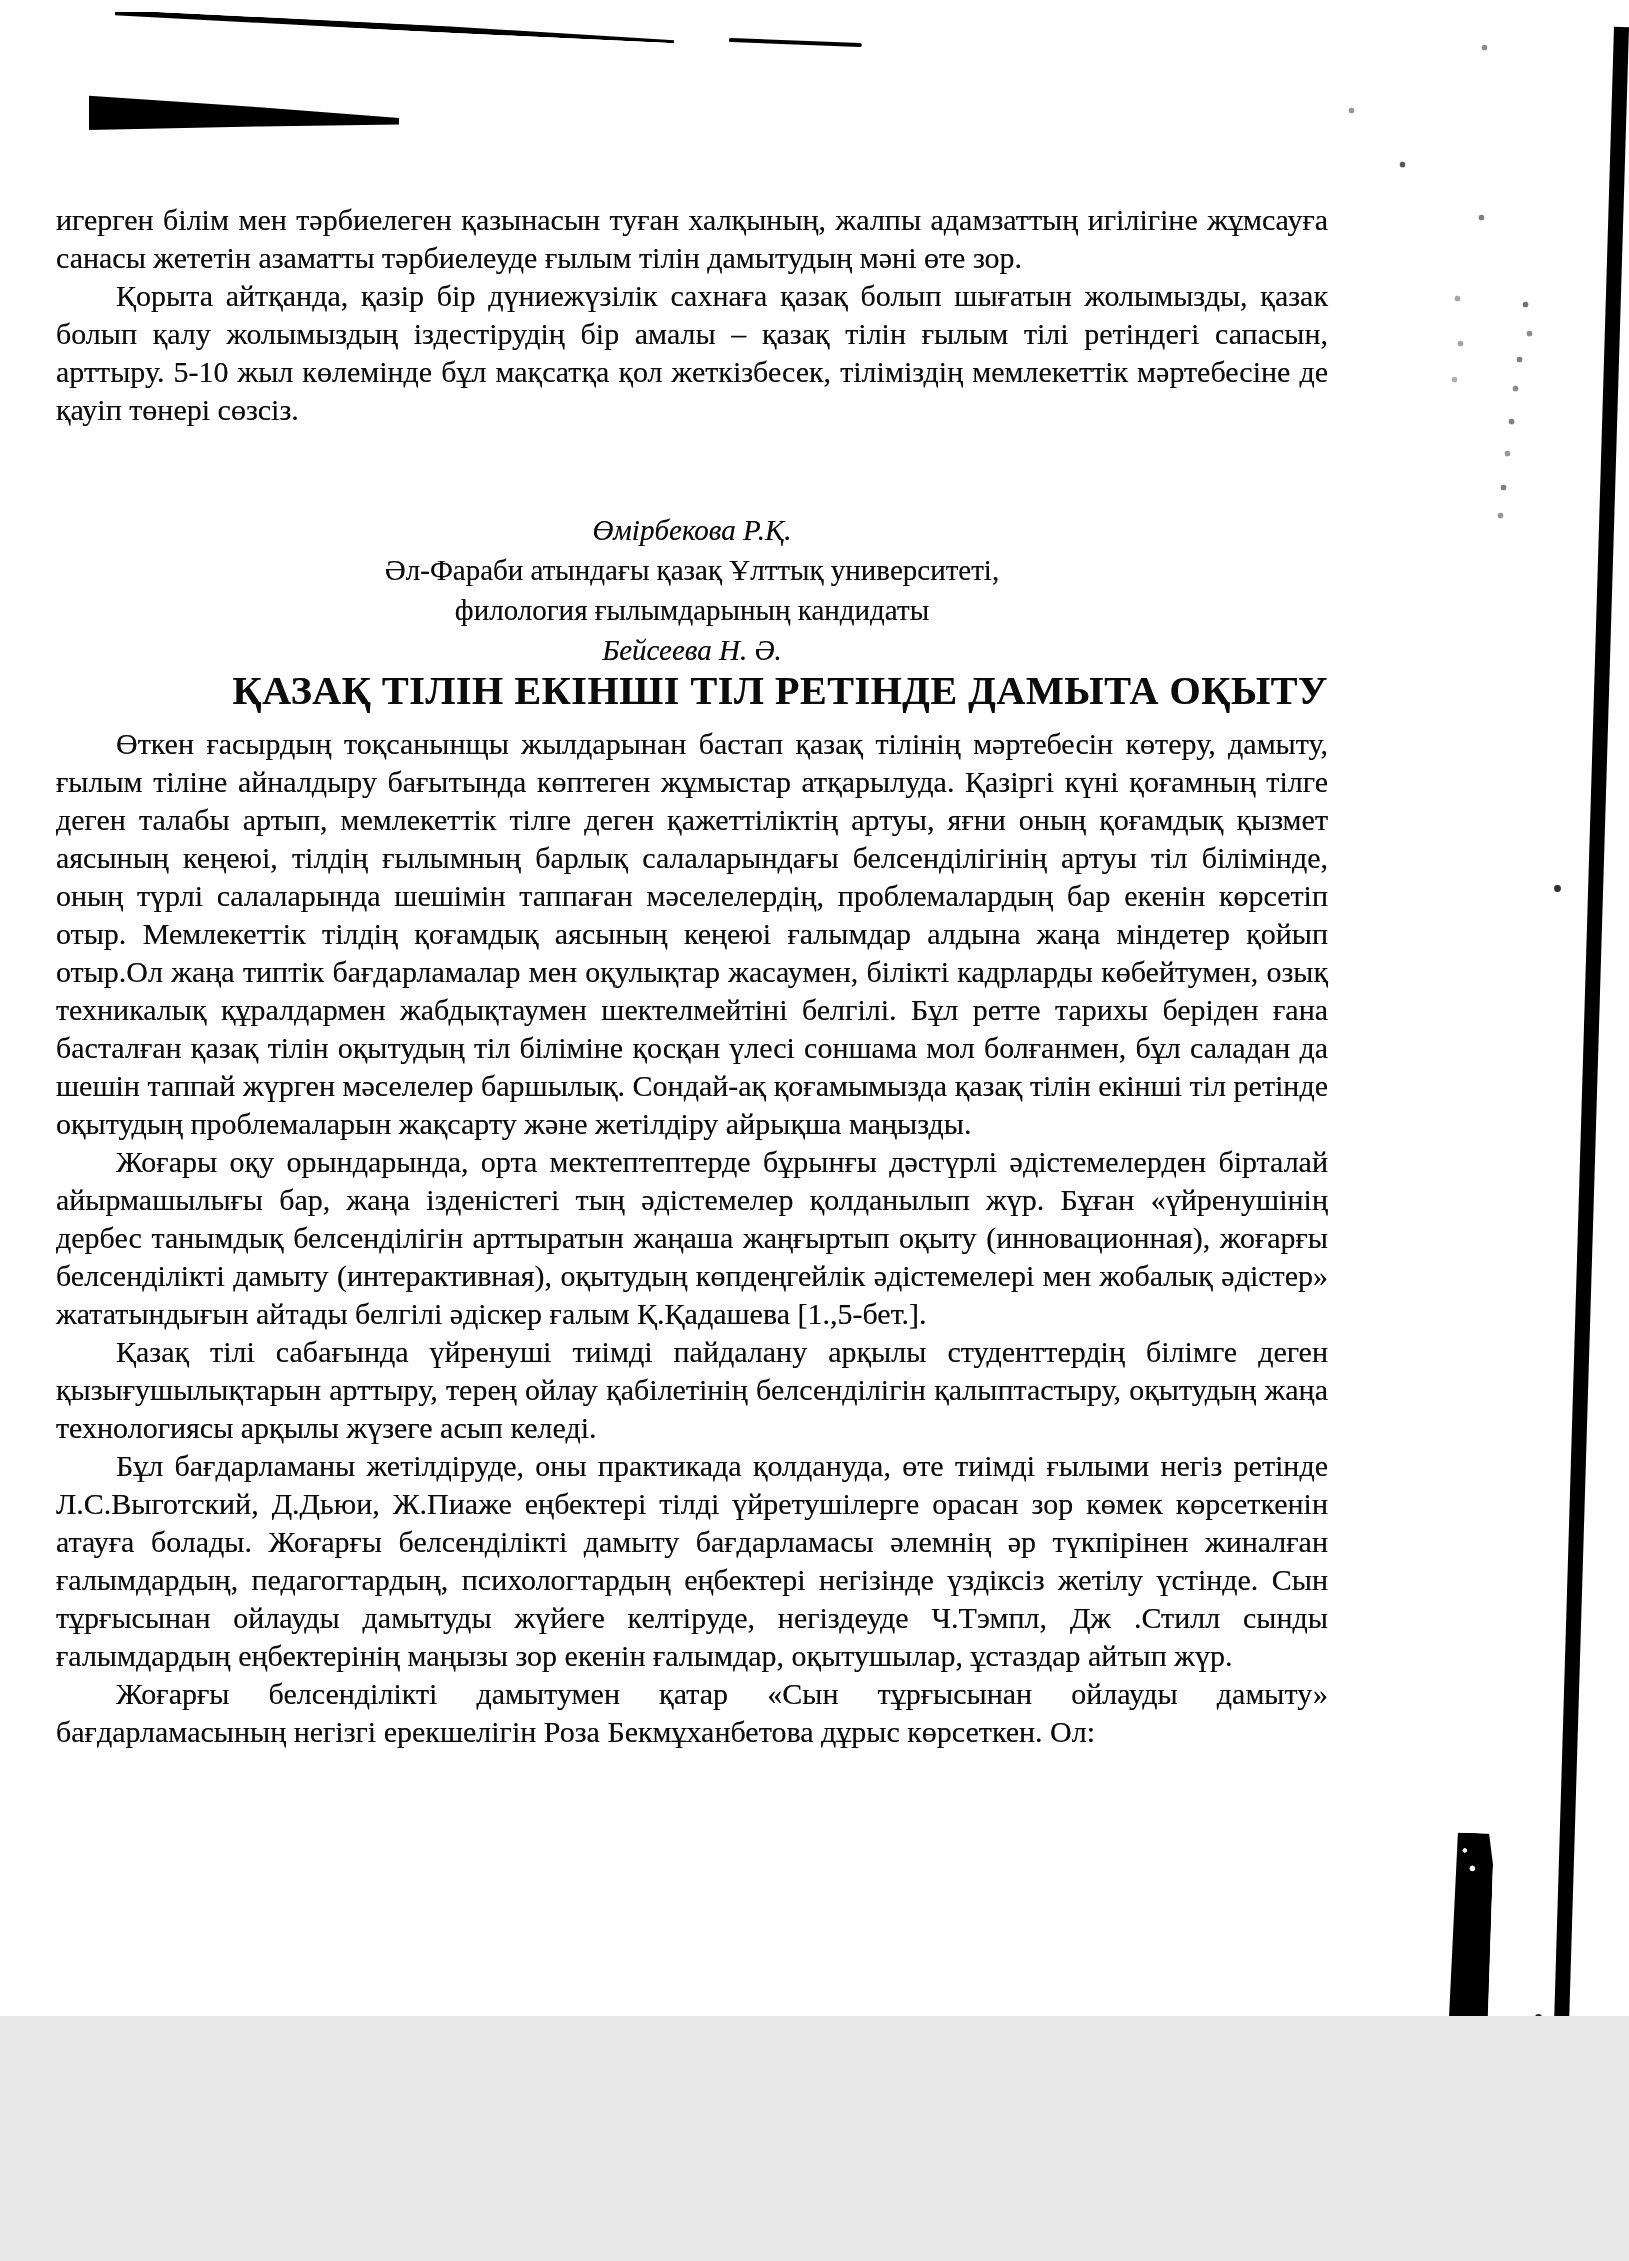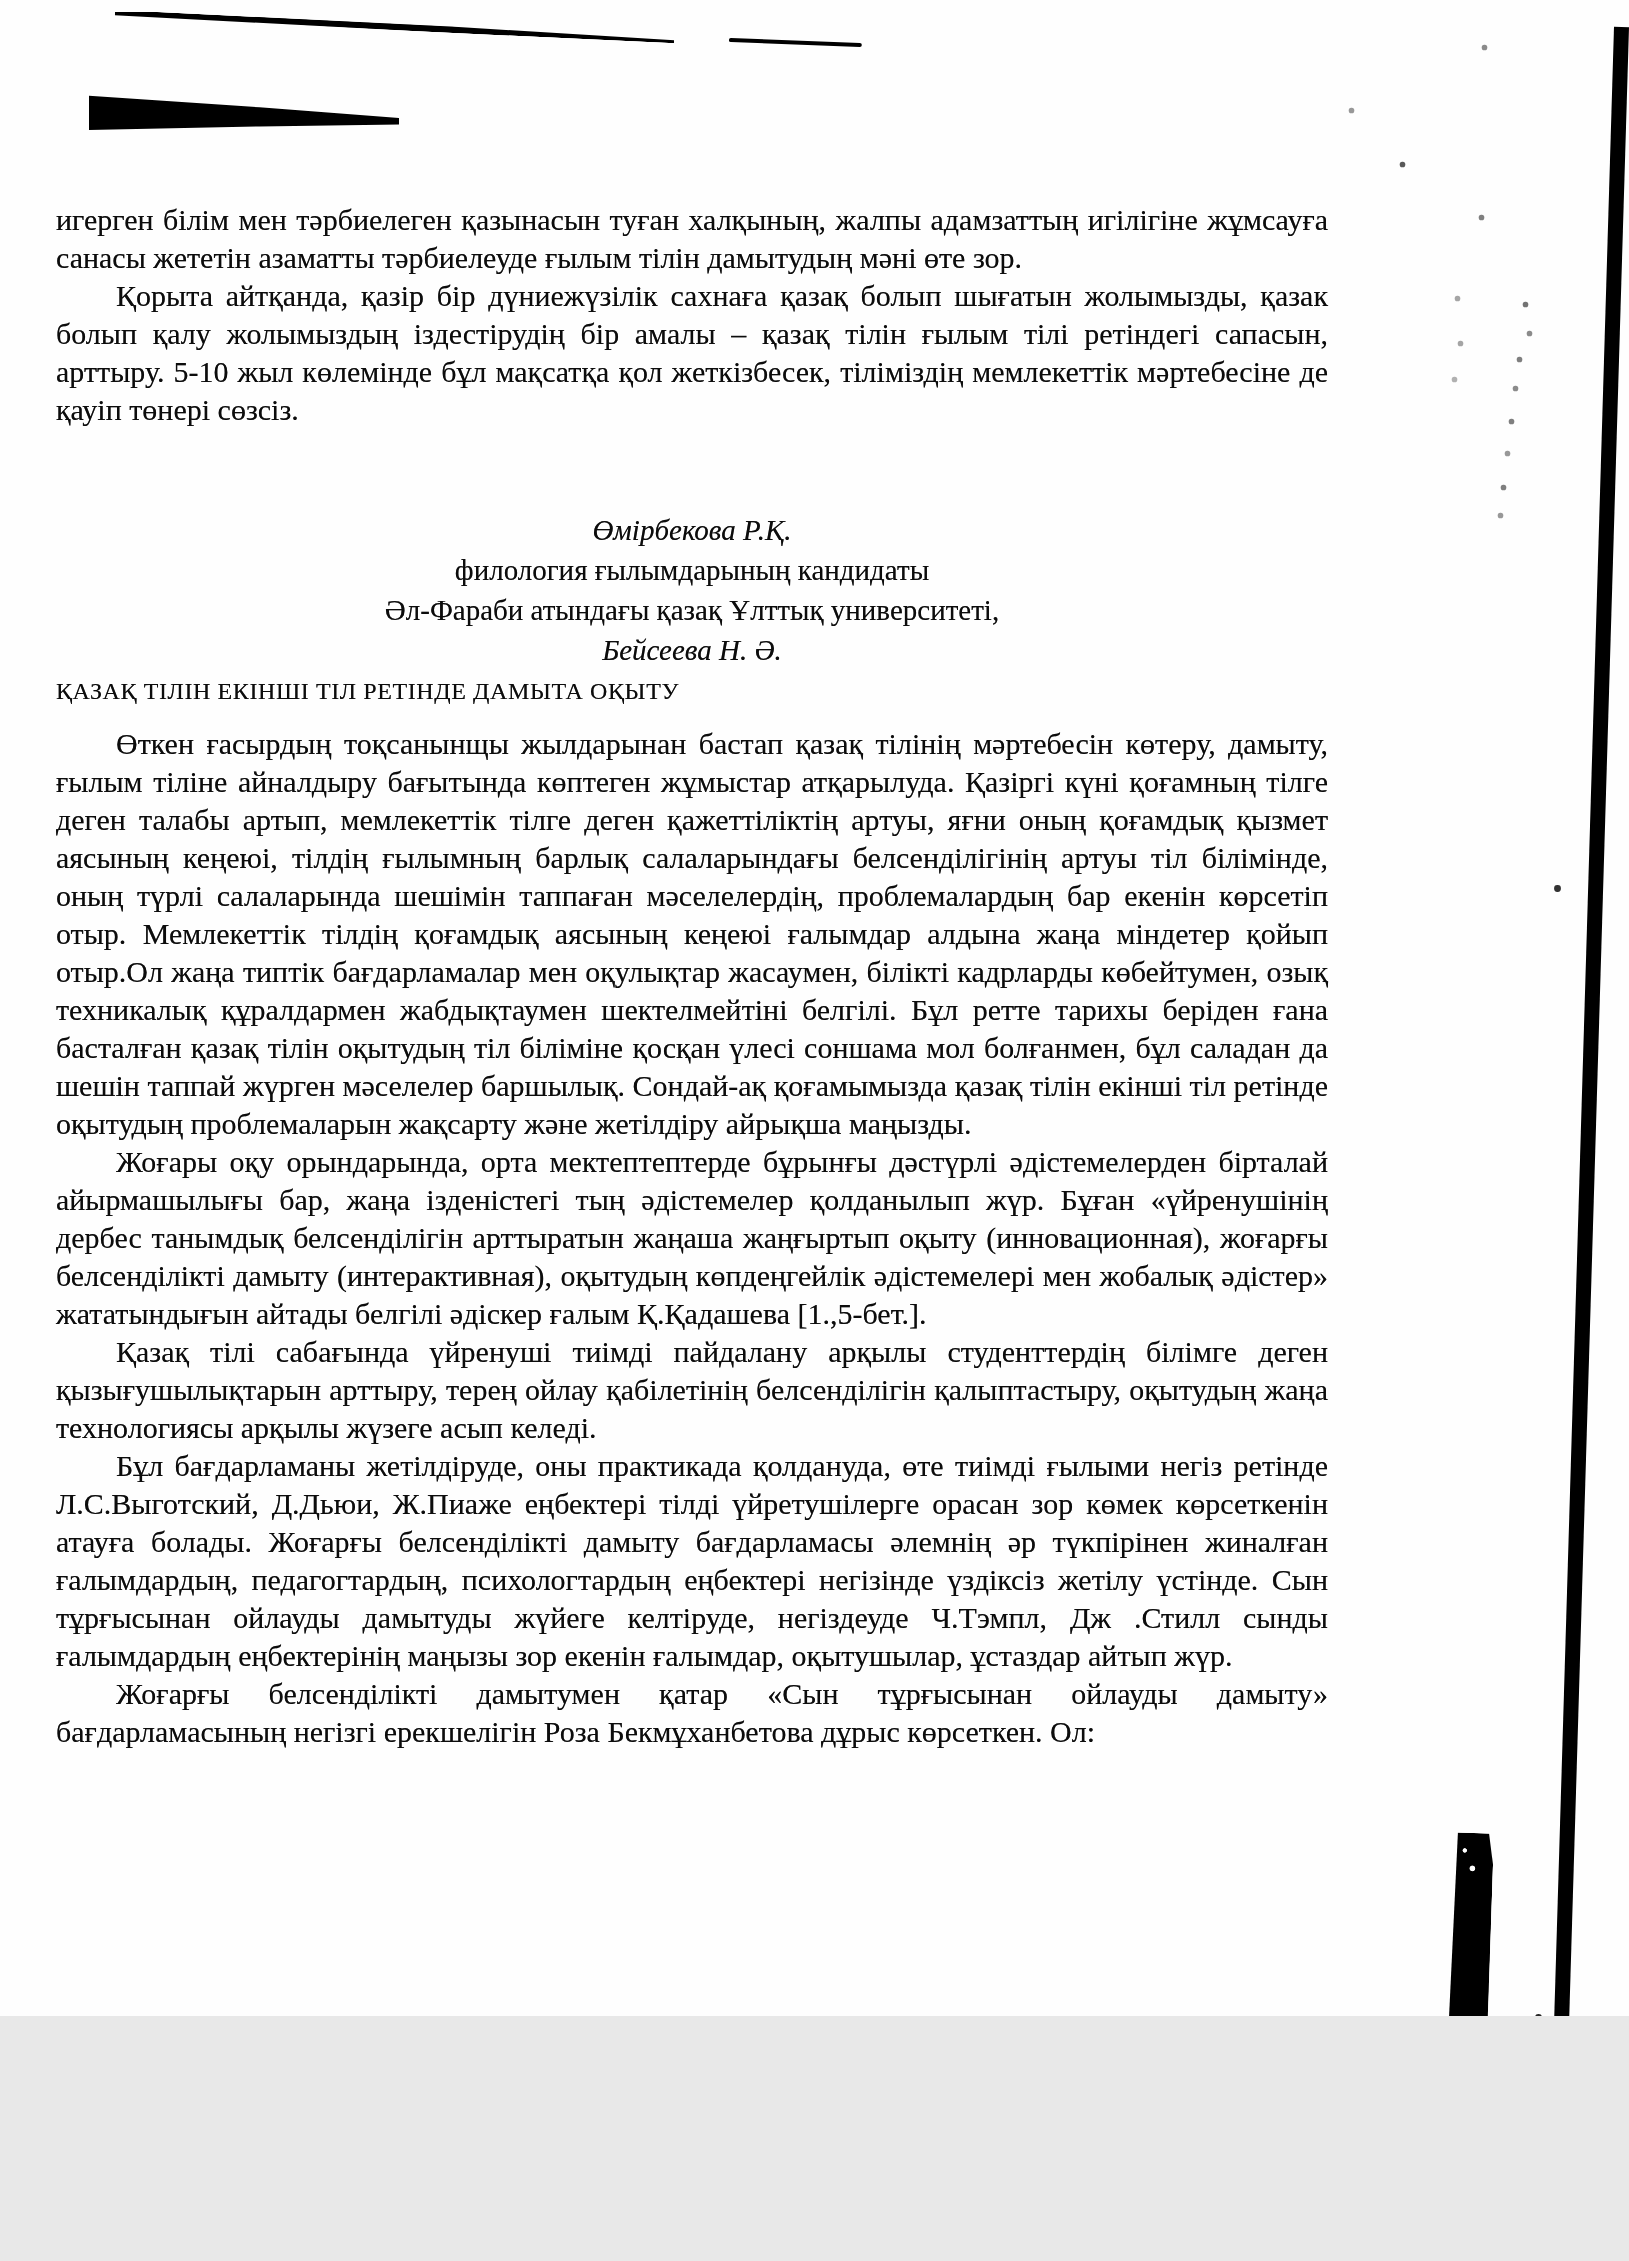--- a/index.html
+++ b/index.html
@@ -25,23 +25,23 @@
   .authors{
     margin-top:81px;
     text-align:center;
     font-size:29px;
     line-height:40px;
     text-indent:0;
   }
   .authors .name{font-weight:normal;font-style:italic;}
   .doc-title{
     margin-top:37px;
-    text-align:left;
-    font-weight:normal;
-    font-size:24px;
+    text-align:right;
+    font-weight:bold;
+    font-size:40px;
     line-height:42px;
     text-indent:0;
     letter-spacing:0.6px;
   }
   .body-block{margin-top:13px;}
   .bold-quote{font-weight:normal;}
   .page-number{
     position:absolute;
     left:638px;top:2161px;
     font-size:29px;
@@ -120,22 +120,22 @@
   <div class="art bottom-right-bar"></div>
   <div class="speckles"></div>
 
   <div class="content">
 
     <p>игерген білім мен тәрбиелеген қазынасын туған халқының, жалпы адамзаттың игілігіне жұмсауға санасы жететін азаматты тәрбиелеуде ғылым тілін дамытудың мәні өте зор.</p>
     <p class="indent">Қорыта айтқанда, қазір бір дүниежүзілік сахнаға қазақ болып шығатын жолымызды, қазак болып қалу жолымыздың іздестірудің бір амалы – қазақ тілін ғылым тілі ретіндегі сапасын, арттыру. 5-10 жыл көлемінде бұл мақсатқа қол жеткізбесек, тіліміздің мемлекеттік мәртебесіне де қауіп төнері сөзсіз.</p>
 
     <div class="authors">
       <div class="name">Өмірбекова Р.Қ.</div>
+      <div>Әл-Фараби атындағы қазақ Ұлттық университеті,</div>
       <div>филология ғылымдарының кандидаты</div>
-      <div>Әл-Фараби атындағы қазақ Ұлттық университеті,</div>
       <div class="name">Бейсеева Н. Ә.</div>
     </div>
 
     <p class="doc-title">ҚАЗАҚ ТІЛІН ЕКІНШІ ТІЛ РЕТІНДЕ ДАМЫТА ОҚЫТУ</p>
 
     <div class="body-block">
       <p class="indent">Өткен ғасырдың тоқсанынщы жылдарынан бастап қазақ тілінің мәртебесін көтеру, дамыту, ғылым тіліне айналдыру бағытында көптеген жұмыстар атқарылуда. Қазіргі күні қоғамның тілге деген талабы артып, мемлекеттік тілге деген қажеттіліктің артуы, яғни оның қоғамдық қызмет аясының кеңеюі, тілдің ғылымның барлық салаларындағы белсенділігінің артуы тіл білімінде, оның түрлі салаларында шешімін таппаған мәселелердің, проблемалардың бар екенін көрсетіп отыр. Мемлекеттік тілдің қоғамдық аясының кеңеюі ғалымдар алдына жаңа міндетер қойып отыр.Ол жаңа типтік бағдарламалар мен оқулықтар жасаумен, білікті кадрларды көбейтумен, озық техникалық құралдармен жабдықтаумен шектелмейтіні белгілі. Бұл ретте тарихы беріден ғана басталған қазақ тілін оқытудың тіл біліміне қосқан үлесі соншама мол болғанмен, бұл саладан да шешін таппай жүрген мәселелер баршылық. Сондай-ақ қоғамымызда қазақ тілін екінші тіл ретінде оқытудың проблемаларын жақсарту және жетілдіру айрықша маңызды.</p>
       <p class="indent"><span>Жоғары оқу орындарында, орта мектептептерде бұрынғы дәстүрлі әдістемелерден бірталай айырмашылығы бар, жаңа ізденістегі тың әдістемелер қолданылып жүр. Бұған </span><span class="bold-quote">«үйренушінің дербес танымдық белсенділігін арттыратын жаңаша жаңғыртып оқыту (инновационная), жоғарғы белсенділікті дамыту (интерактивная), оқытудың көпдеңгейлік әдістемелері мен жобалық әдістер»</span><span> жататындығын айтады белгілі әдіскер ғалым Қ.Қадашева [1.,5-бет.].</span></p>
       <p class="indent">Қазақ тілі сабағында үйренуші тиімді пайдалану арқылы студенттердің білімге деген қызығушылықтарын арттыру, терең ойлау қабілетінің белсенділігін қалыптастыру, оқытудың жаңа технологиясы арқылы жүзеге асып келеді.</p>
       <p class="indent">Бұл бағдарламаны жетілдіруде, оны практикада қолдануда, өте тиімді ғылыми негіз ретінде Л.С.Выготский, Д.Дьюи, Ж.Пиаже еңбектері тілді үйретушілерге орасан зор көмек көрсеткенін атауға болады. Жоғарғы белсенділікті дамыту бағдарламасы әлемнің әр түкпірінен жиналған ғалымдардың, педагогтардың, психологтардың еңбектері негізінде үздіксіз жетілу үстінде. Сын тұрғысынан ойлауды дамытуды жүйеге келтіруде, негіздеуде Ч.Тэмпл, Дж .Стилл сынды ғалымдардың еңбектерінің маңызы зор екенін ғалымдар, оқытушылар, ұстаздар айтып жүр.</p>

